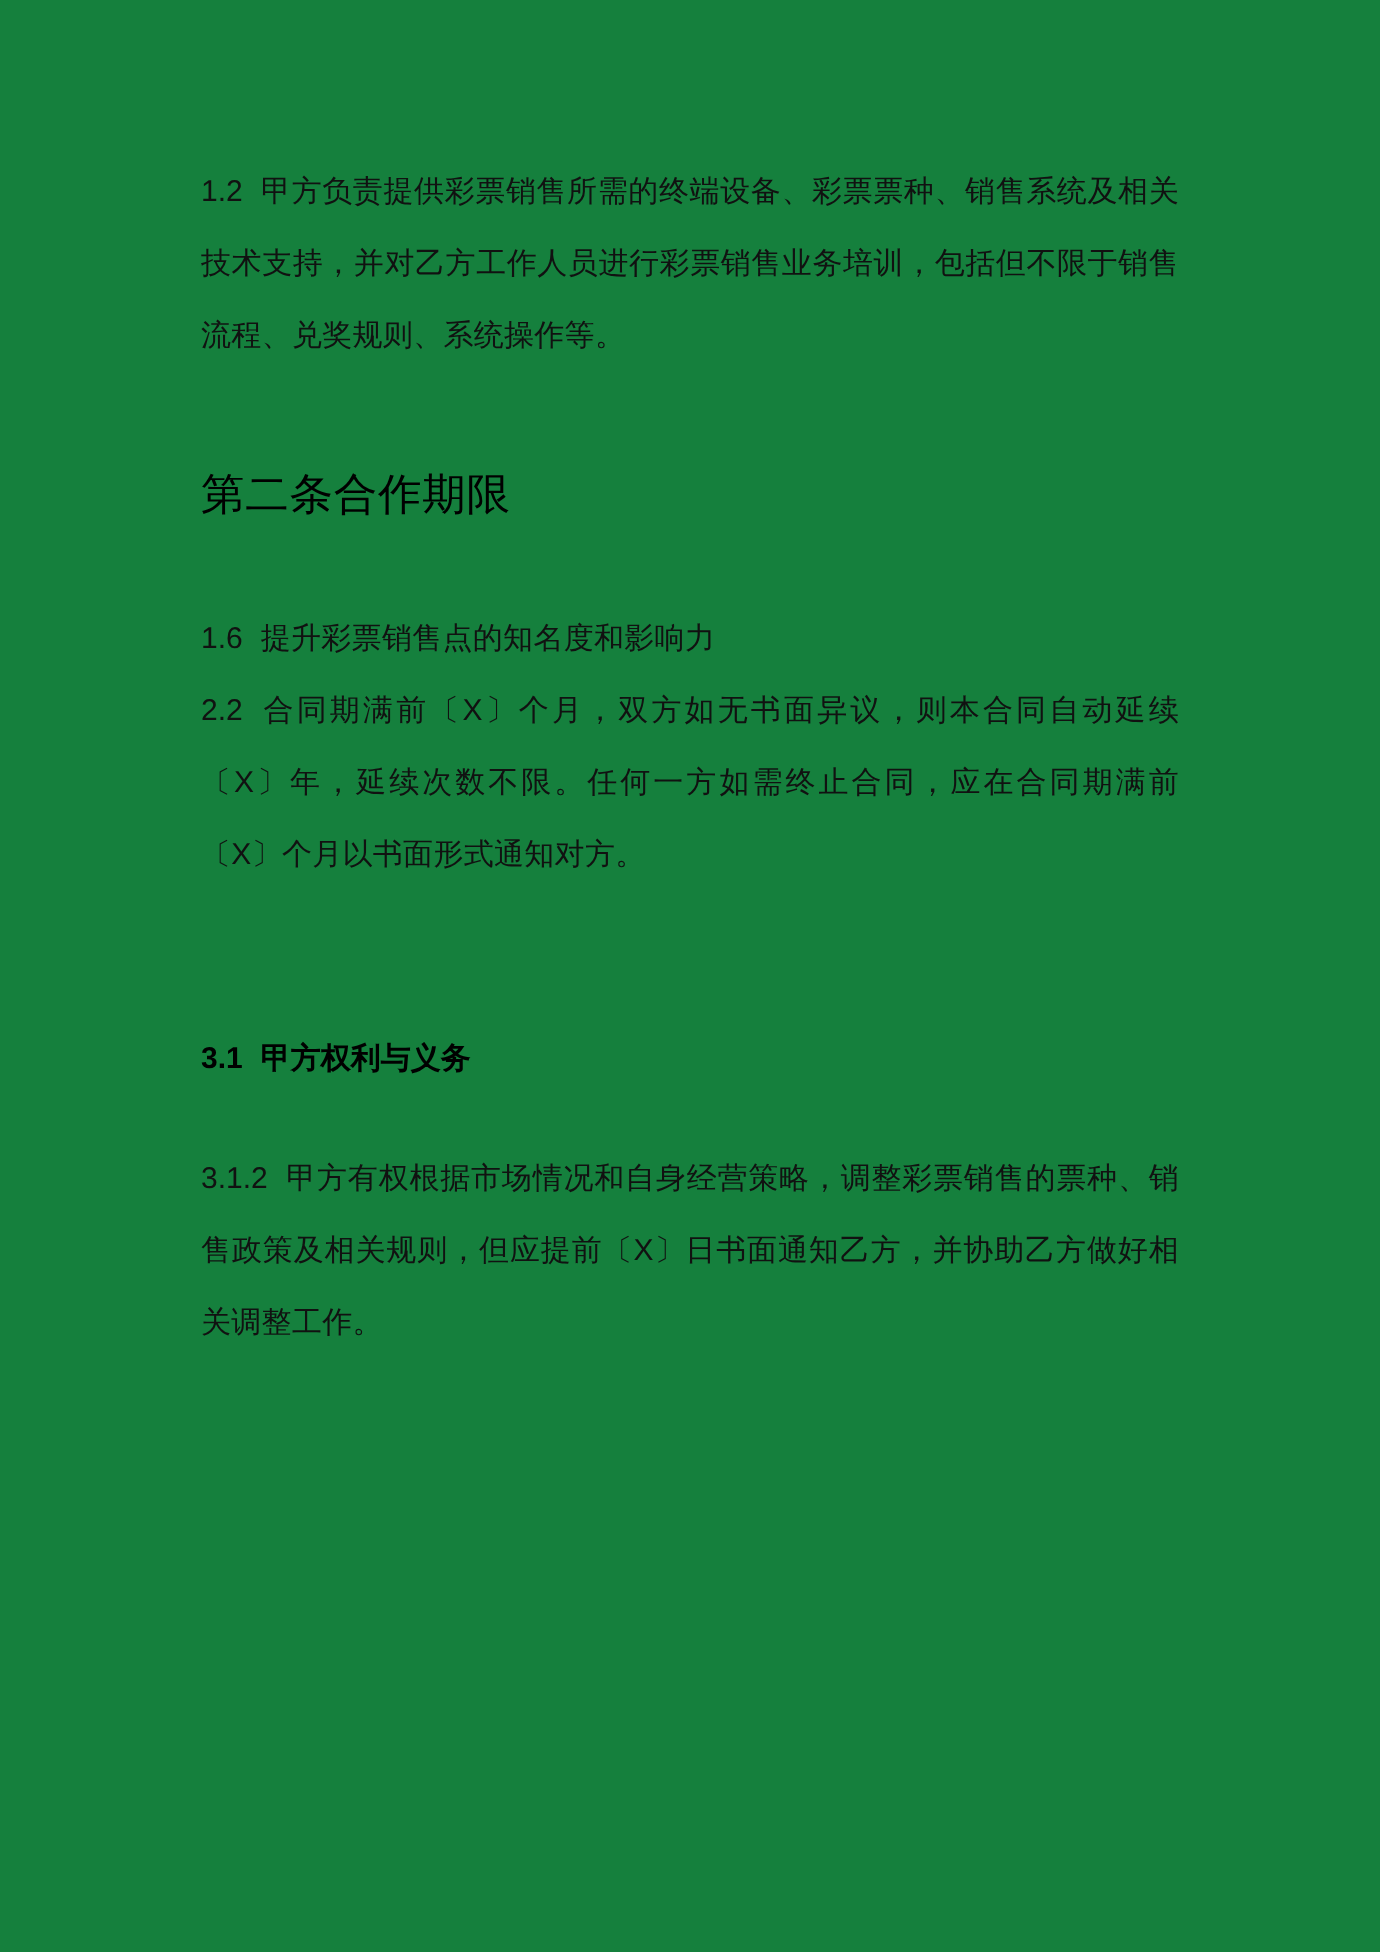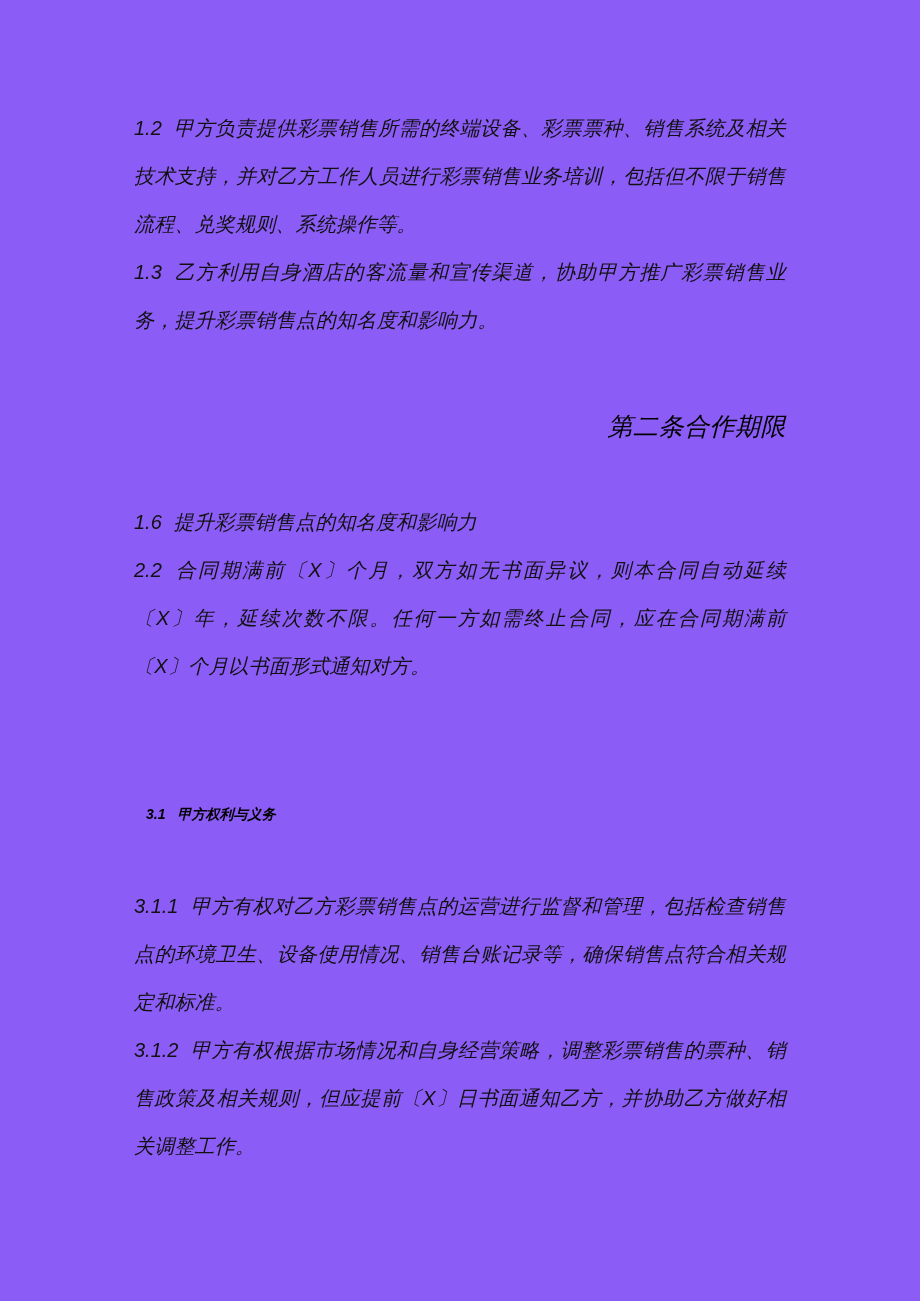--- a/index.html
+++ b/index.html
@@ -9,24 +9,23 @@
   }
   body {
     font-family: "Liberation Sans", "DejaVu Sans", sans-serif;
     color: #000000;
     -webkit-font-smoothing: antialiased;
   }
   #page {
     position: relative;
     width: 920px;
     height: 1301px;
-    background: #8b5cf6;
+    background: #15803d;
     overflow: hidden;
     box-sizing: border-box;
-    font-style: italic;
   }
   #content {
     position: absolute;
     left: 134px;
     top: 104px;
     width: 652px;
   }
 
   
   .para {
@@ -39,35 +38,34 @@
     word-break: break-all;
     color: #111111;
   }
   .para .num {
     margin-right: 12px;
     letter-spacing: 0px;
   }
 
   
   .section-heading {
-    font-size: 25px;
+    font-size: 29px;
     line-height: 40px;
     font-weight: 400;
     letter-spacing: 0.5px;
     margin: 0;
     color: #000000;
-    text-align: right;
   }
 
   
   .sub-heading {
-    font-size: 14px;
+    font-size: 20px;
     line-height: 32px;
     font-weight: 700;
-    margin: 12px;
+    margin: 0;
     color: #000000;
   }
   .sub-heading .num {
     margin-right: 12px;
   }
 
   
   .blank {
     display: inline-block;
     width: 62px;
@@ -81,21 +79,20 @@
   .sp-62 { height: 62px; }
 </style>
 </head>
 <body>
 
 <div id="page">
   <div id="content">
 
     <p class="para"><span class="num">1.2</span><span>甲方负责提供彩票销售所需的终端设备、彩票票种、销售系统及相关技术支持，并对乙方工作人员进行彩票销售业务培训，包括但不限于销售流程、兑奖规则、系统操作等。</span></p>
 
-    <p class="para"><span class="num">1.3</span><span>乙方利用自身酒店的客流量和宣传渠道，协助甲方推广彩票销售业务，提升彩票销售点的知名度和影响力。</span></p>
 
     <div class="sp-62"></div>
 
     <h2 class="section-heading">第二条合作期限</h2>
 
     <div class="sp-52"></div>
 
     <p class="para"><span class="num">1.6</span><span>提升彩票销售点的知名度和影响力</span></p>
 
 
@@ -103,18 +100,17 @@
 
     <div class="sp-50"></div>
 
 
     <div class="sp-46"></div>
 
     <h3 class="sub-heading"><span class="num">3.1</span><span>甲方权利与义务</span></h3>
 
     <div class="sp-40"></div>
 
-    <p class="para"><span class="num">3.1.1</span><span>甲方有权对乙方彩票销售点的运营进行监督和管理，包括检查销售点的环境卫生、设备使用情况、销售台账记录等，确保销售点符合相关规定和标准。</span></p>
 
     <p class="para"><span class="num">3.1.2</span><span>甲方有权根据市场情况和自身经营策略，调整彩票销售的票种、销售政策及相关规则，但应提前〔X〕日书面通知乙方，并协助乙方做好相关调整工作。</span></p>
 
   </div>
 </div>
 
 </body></html>

